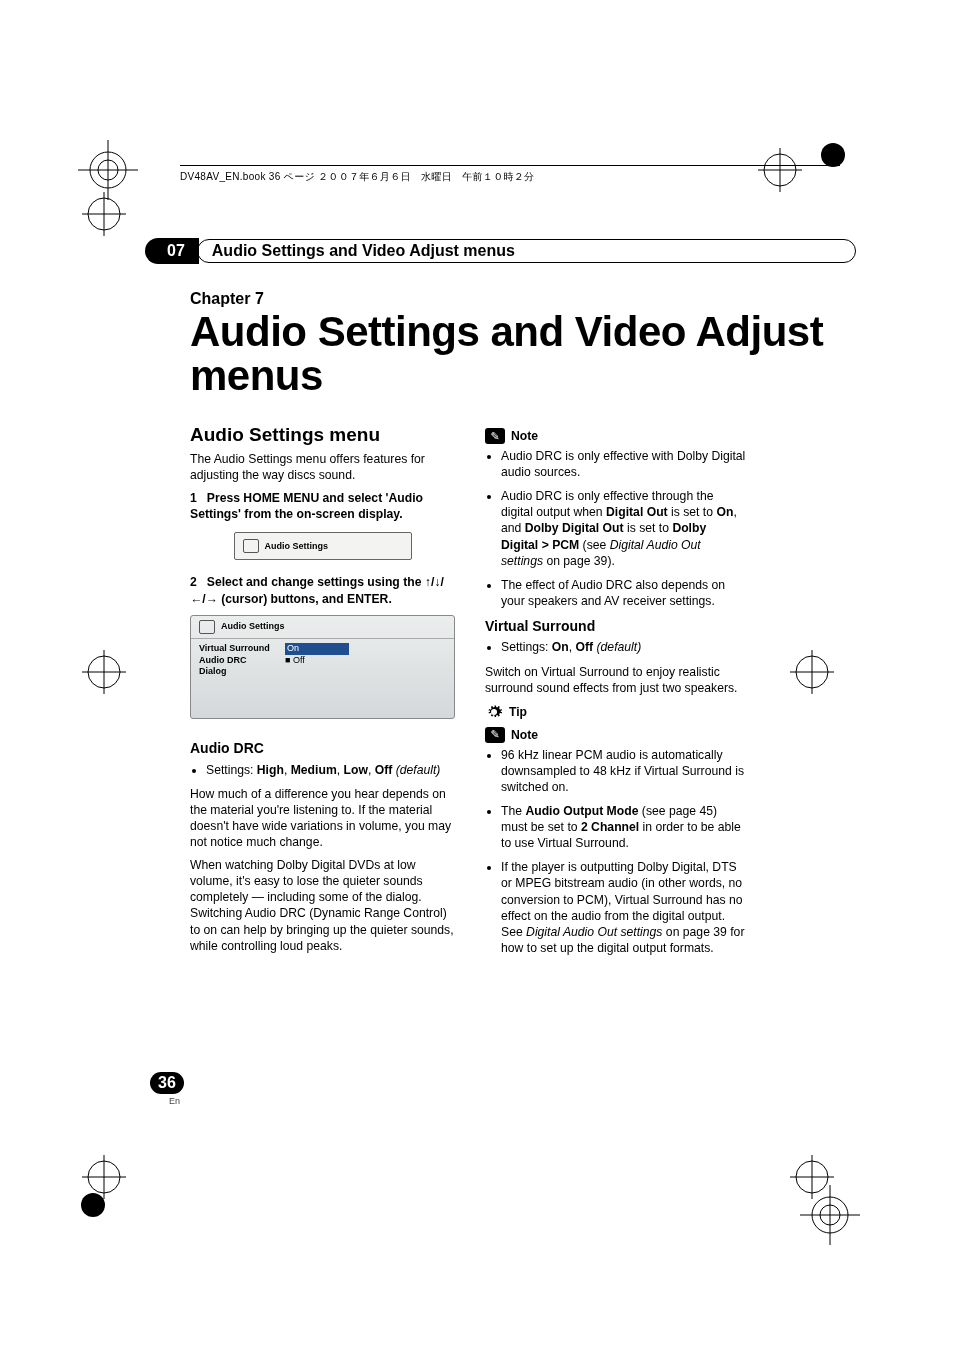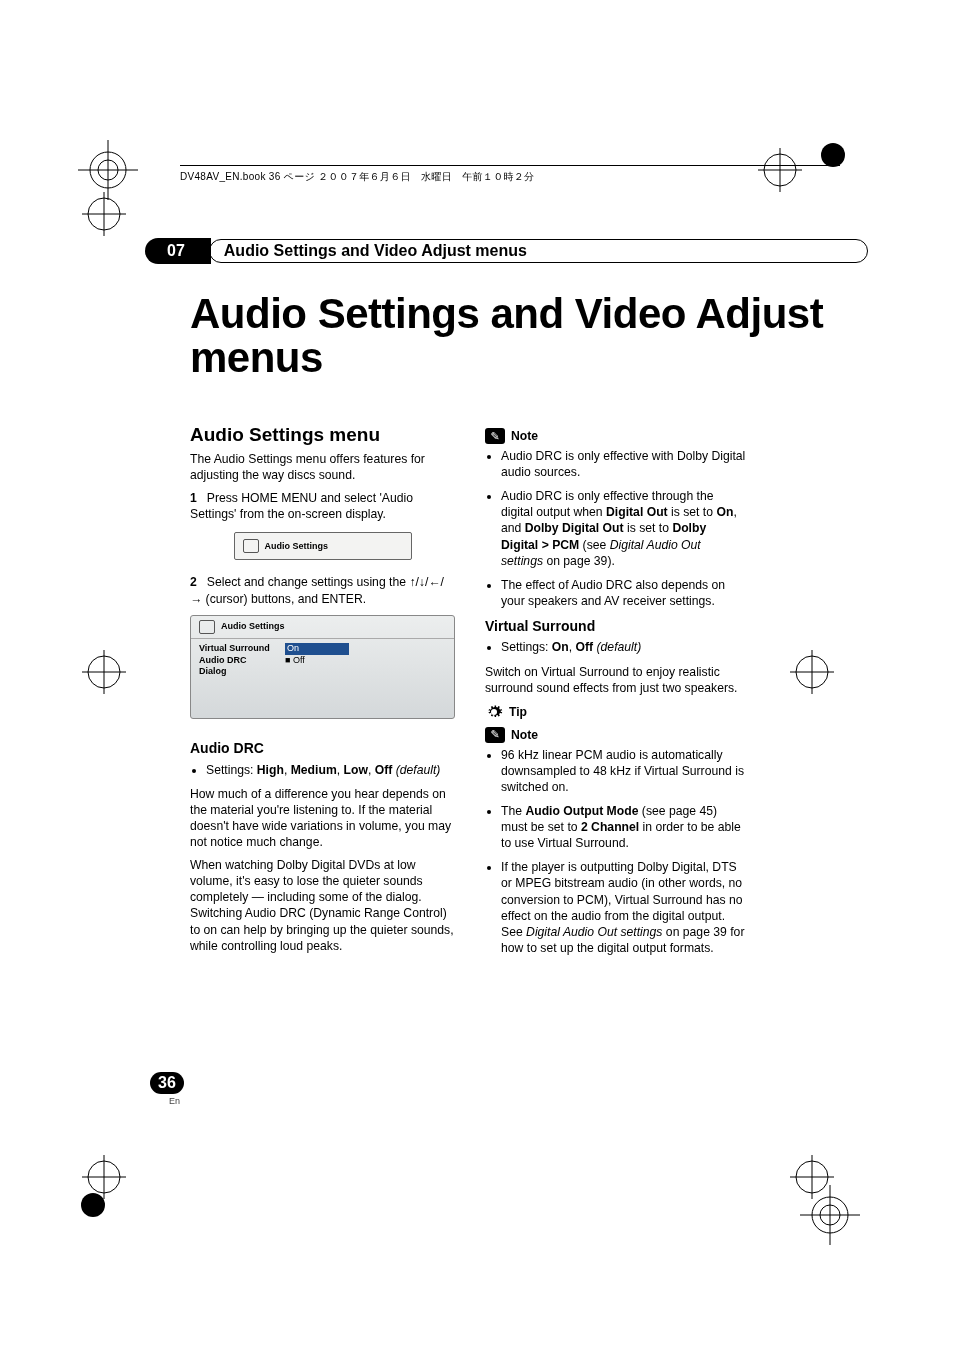--- a/index.html
+++ b/index.html
@@ -30,21 +30,21 @@
     left: 145px; top: 238px;
     display: flex;
     align-items: center;
   }
   .chapter-badge {
     background: #000;
     color: #fff;
     font-weight: bold;
     font-size: 16px;
     border-radius: 14px 0 0 14px;
-    padding: 4px 26px 4px 22px;
+    padding: 4px 14px 4px 22px;
     margin-right: -2px;
   }
   .section-title-pill {
     border: 1.5px solid #000;
     border-radius: 14px;
     font-size: 16px;
     font-weight: bold;
     padding: 2px 340px 2px 14px;
   }
   .chapter-intro {
@@ -67,21 +67,21 @@
     left: 190px; top: 422px;
     width: 560px;
     display: flex;
     gap: 30px;
   }
   .col { width: 265px; font-size: 12.2px; line-height: 1.32; }
   h2.sub { font-size: 19px; font-weight: 800; margin: 0 0 4px 0; }
   h3.subsub { font-size: 14px; font-weight: 800; margin: 0 0 4px 0; }
   p { margin: 0 0 7px 0; }
   .step-num { font-weight: bold; margin-right: 10px; }
-  .step-text { font-weight: normal; }
+  .step-text { font-weight: bold; }
   .arrow { font-family: 'Arial'; }
   ul.bullets { margin: 2px 4px 8px 0; padding-left: 16px; }
   ul.bullets li { margin-bottom: 8px; }
   .italic { font-style: italic; }
   .bold { font-weight: bold; }
 
   .ui-box {
     border: 1px solid #666;
     background: #f3f3f2;
     width: 160px;
@@ -229,20 +229,21 @@
 </div>
 
 <div class="header-line">DV48AV_EN.book  36 ページ  ２００７年６月６日　水曜日　午前１０時２分</div>
 
 <div class="section-header">
   <div class="chapter-badge">07</div>
   <div class="section-title-pill">Audio Settings and Video Adjust menus</div>
 </div>
 
 <div class="chapter-intro">
+  <div class="chapter-label">Chapter 7</div>
   <div class="main-title">Audio Settings and Video Adjust menus</div>
 </div>
 
 <div class="columns">
 
   <div class="col">
     <h2 class="sub">Audio Settings menu</h2>
     <p>The Audio Settings menu offers features for adjusting the way discs sound.</p>
 
     <p>

